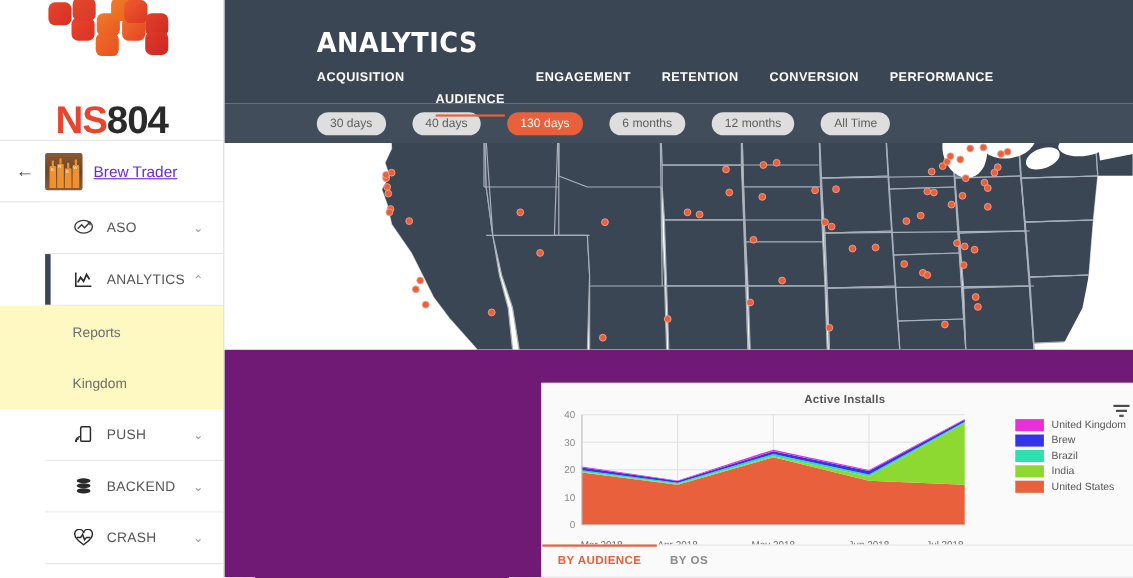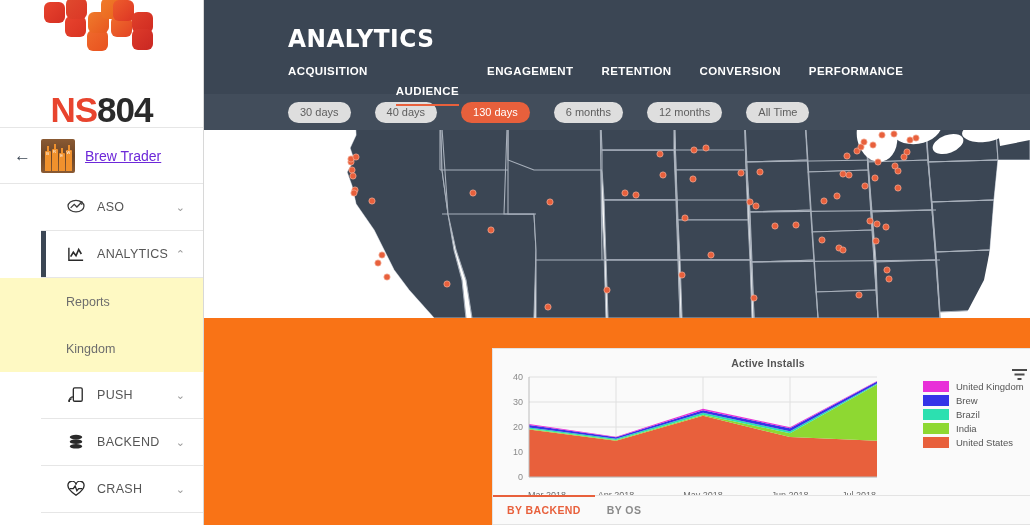--- a/index.html
+++ b/index.html
@@ -101,21 +101,21 @@
   .pill.active { background: #e8603c; color: #ffffff; }
 
   
   .map-area {
     position: relative; height: 188px; background: #ffffff; overflow: hidden;
   }
   .map-svg { position: absolute; inset: 0; width: 100%; height: 100%; }
   .dot { fill: #e8603c; stroke: #f2a38c; stroke-width: .8; }
 
   
-  .lower { position: absolute; left: 0; right: 0; top: 318px; bottom: 0; background: #f97316; }
+  .lower { position: absolute; left: 0; right: 0; top: 318px; bottom: 0; background: #701a75; }
 
   .chart-card {
     position: absolute; left: 288px; top: 30px; width: 552px; height: 177px;
     background: #fafafa; border: 1px solid #e3e3e3;
   }
   .chart-title {
     text-align: center; font-size: 10.5px; font-weight: bold; color: #555;
     padding-top: 8px; letter-spacing: .2px;
   }
   .filter-icon { position: absolute; right: 16px; top: 18px; cursor: pointer; }
@@ -474,20 +474,20 @@
             <span class="legend-swatch" style="background:#8ed832"></span>
             <span class="legend-label">India</span>
           </div>
           <div class="legend-row">
             <span class="legend-swatch" style="background:#e8603c"></span>
             <span class="legend-label">United States</span>
           </div>
         </div>
 
         <div class="chart-tabs">
-          <div class="ctab active">BY BACKEND</div>
+          <div class="ctab active">BY AUDIENCE</div>
           <div class="ctab">BY OS</div>
         </div>
       </div>
 
     </div>
   </div>
 </div>
 
 </body></html>

